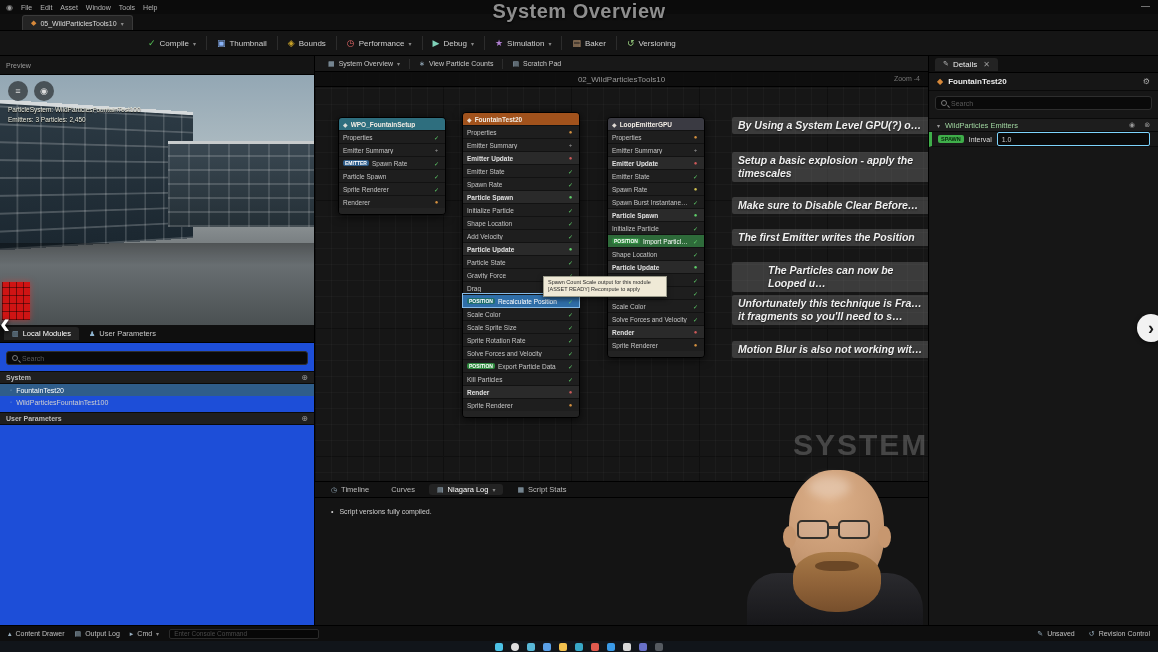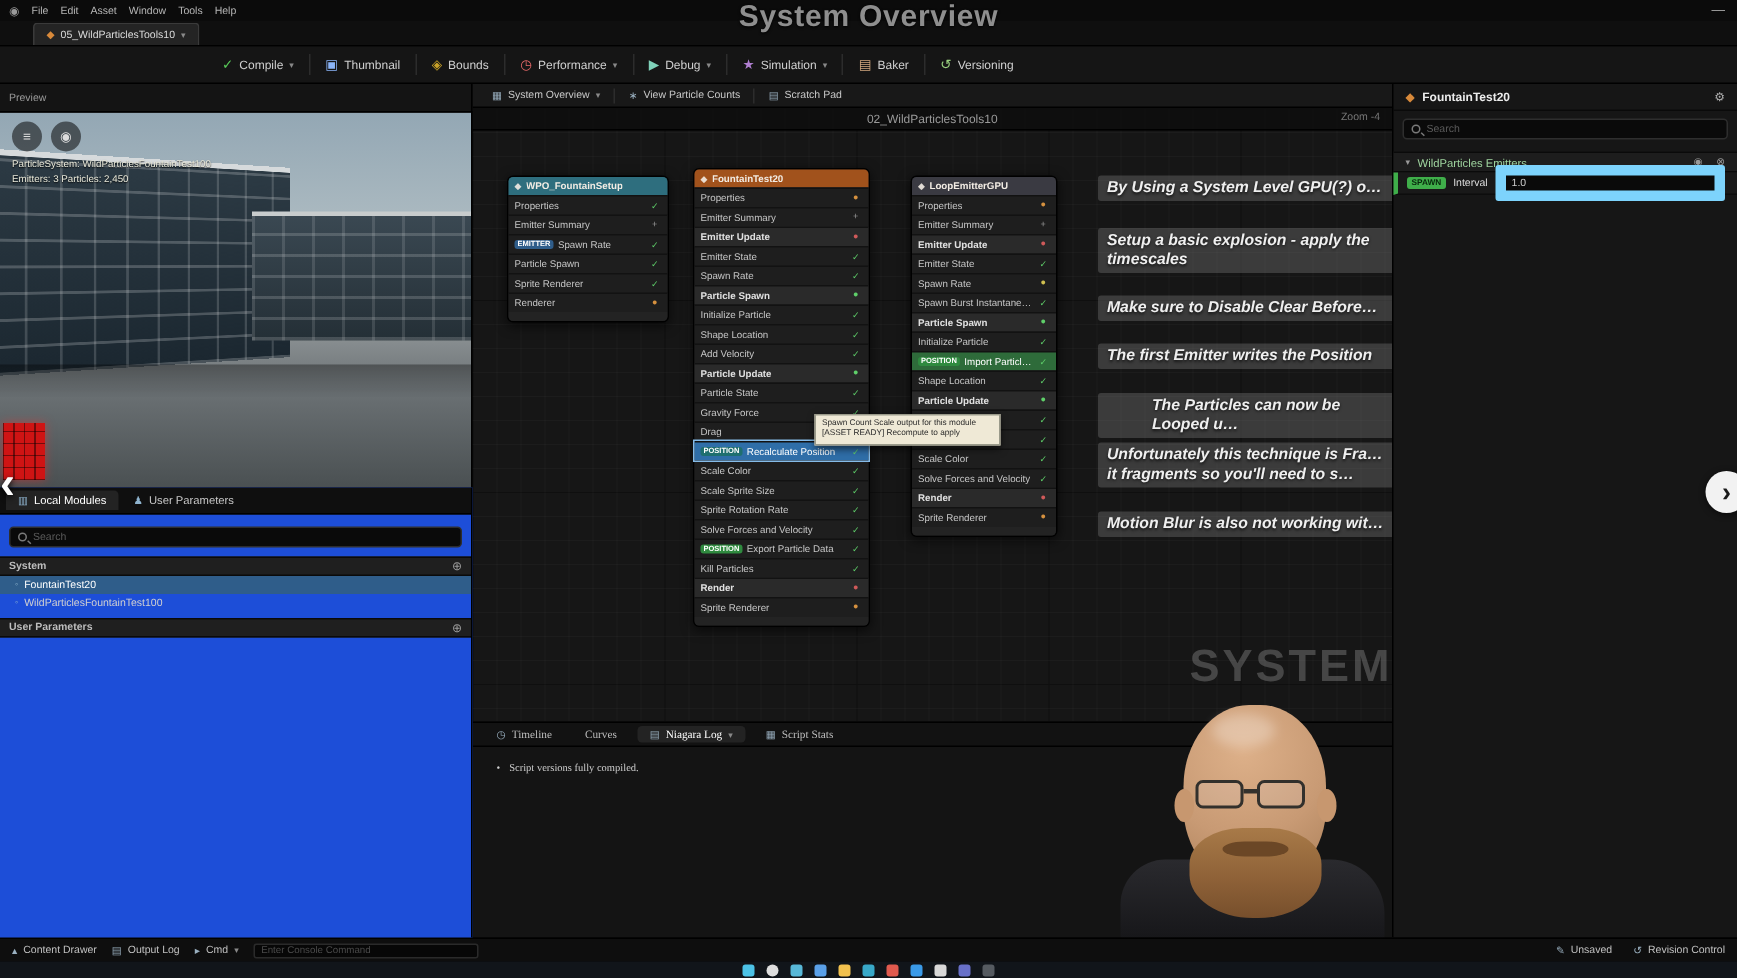--- a/index.html
+++ b/index.html
@@ -102,21 +102,21 @@
   .nlabel { flex:1; white-space:nowrap; overflow:hidden; text-overflow:ellipsis; }
   .nbadge { font-size:5px; padding:0 2px; border-radius:2px; color:#fff; font-weight:bold; flex:0 0 auto; }
   .nstate { width:9px; text-align:center; font-size:6px; flex:0 0 auto; }
   .nfoot { height:6px; background:#232323; border-radius:0 0 3px 3px; }
 
   .gtooltip { position:absolute; width:124px; background:#efe9d6; border:1px solid #9a9a8a; color:#2a2a2a; font-size:5.5px; line-height:1.35; padding:2px 4px; box-shadow:0 2px 5px rgba(0,0,0,.6); z-index:8; }
 
   .note { position:absolute; width:198px; background:rgba(120,120,120,.38); color:#efefef; font-size:10.5px; font-style:italic; font-weight:600; line-height:1.25; padding:2px 6px; border-radius:2px; text-shadow:0 1px 2px rgba(0,0,0,.7); z-index:6; }
 
   
-  .bpanel { position:absolute; left:315px; top:481px; width:613px; height:144px; background:#141414; border-top:1px solid #000; z-index:3;font-family:Liberation Serif, serif; }
+  .bpanel { position:absolute; left:315px; top:481px; width:613px; height:144px; background:#141414; border-top:1px solid #000; z-index:3; }
   .btabs { height:16px; display:flex; align-items:center; gap:6px; padding:0 8px; border-bottom:1px solid #000; background:#121212; }
   .btab { display:flex; align-items:center; gap:4px; padding:1px 8px; font-size:7.5px; color:#bdbdbd; border-radius:3px; }
   .btab.active { background:#232323; color:#fff; }
   .btabicon { font-size:7px; color:#9ab0c0; }
   .blog { padding:10px 16px; font-size:7px; color:#cfcfcf; display:flex; gap:6px; }
 
   
   .rpanel { position:absolute; left:928px; top:56px; width:230px; height:569px; background:#161616; border-left:1px solid #000; z-index:10; }
   .rheader { height:17px; background:#101010; border-bottom:1px solid #000; display:flex; align-items:center; padding:0 6px; gap:5px; }
   .rtab { display:flex; align-items:center; gap:4px; background:#232323; border-radius:3px 3px 0 0; padding:2px 8px; font-size:8px; color:#eee; }
@@ -129,21 +129,21 @@
   .rsearch { margin:5px 6px; height:14px; background:#0a0a0a; border:1px solid #2e2e2e; border-radius:3px; display:flex; align-items:center; gap:4px; padding:0 5px; }
   .rsearch input { flex:1; background:transparent; border:none; outline:none; color:#ccc; font-size:7px; font-family:inherit; }
   .rsearch input::placeholder { color:#5a5a5a; }
   .catrow { margin-top:8px; height:14px; display:flex; align-items:center; gap:5px; padding:0 8px; background:#1d1d1d; border-top:1px solid #0a0a0a; border-bottom:1px solid #0a0a0a; }
   .catexp { font-size:6px; color:#9a9a9a; }
   .catlabel { flex:1; font-size:7.5px; color:#9fd49f; }
   .caticon { font-size:7px; color:#999; margin-left:4px; }
   .paramrow { height:15px; display:flex; align-items:center; gap:5px; padding:0 8px 0 6px; border-left:3px solid #3fae4a; background:#191919; border-bottom:1px solid #0d0d0d; }
   .pbadge { background:#3fae4a; color:#08270c; font-size:5.5px; font-weight:bold; padding:1px 3px; border-radius:2px; }
   .pname { font-size:7px; color:#ddd; flex:0 0 auto; }
-  .pval { flex:1; height:24px; background:#0a0a0a; border:7px solid #7dd3fc; border-radius:2px; color:#ccc; font-size:7px; padding:0 4px; font-family:inherit; }
+  .pval { flex:1; height:14px; background:#0a0a0a; border:1px solid #7dd3fc; border-radius:2px; color:#ccc; font-size:7px; padding:0 4px; font-family:inherit; }
 
   
   .statusbar { position:absolute; left:0; top:625px; width:100%; height:16px; background:#0e0e0e; border-top:1px solid #000; display:flex; align-items:center; padding:0 8px; gap:10px; z-index:35; }
   .sbitem { display:flex; align-items:center; gap:4px; font-size:7px; color:#c0c0c0; }
   .sbicon { font-size:7px; color:#9ab0c0; }
   .sbinput { width:150px; height:10px; background:#070707; border:1px solid #2a2a2a; border-radius:2px; color:#bbb; font-size:6.5px; padding:0 4px; font-family:inherit; }
   .sbinput::placeholder { color:#4a4a4a; }
   .sbright { margin-left:auto; display:flex; gap:14px; }
 
   
@@ -581,20 +581,27 @@
           <span>Script Stats</span>
         </div>
       </div>
     <div class="blog">
       <span>•</span>
       <span>Script versions fully compiled.</span>
     </div>
   </div>
 
   <div class="rpanel">
+    <div class="rheader">
+      <div class="rtab">
+        <span class="ric">✎</span>
+        <span>Details</span>
+        <span class="rclose">✕</span>
+      </div>
+    </div>
     <div class="objrow">
       <span class="objicon">◆</span>
       <span class="objname">FountainTest20</span>
       <span class="gear">⚙</span>
     </div>
     <div class="rsearch">
       <span class="mag"></span>
       <input placeholder="Search" style="">
     </div>
     <div class="catrow">

